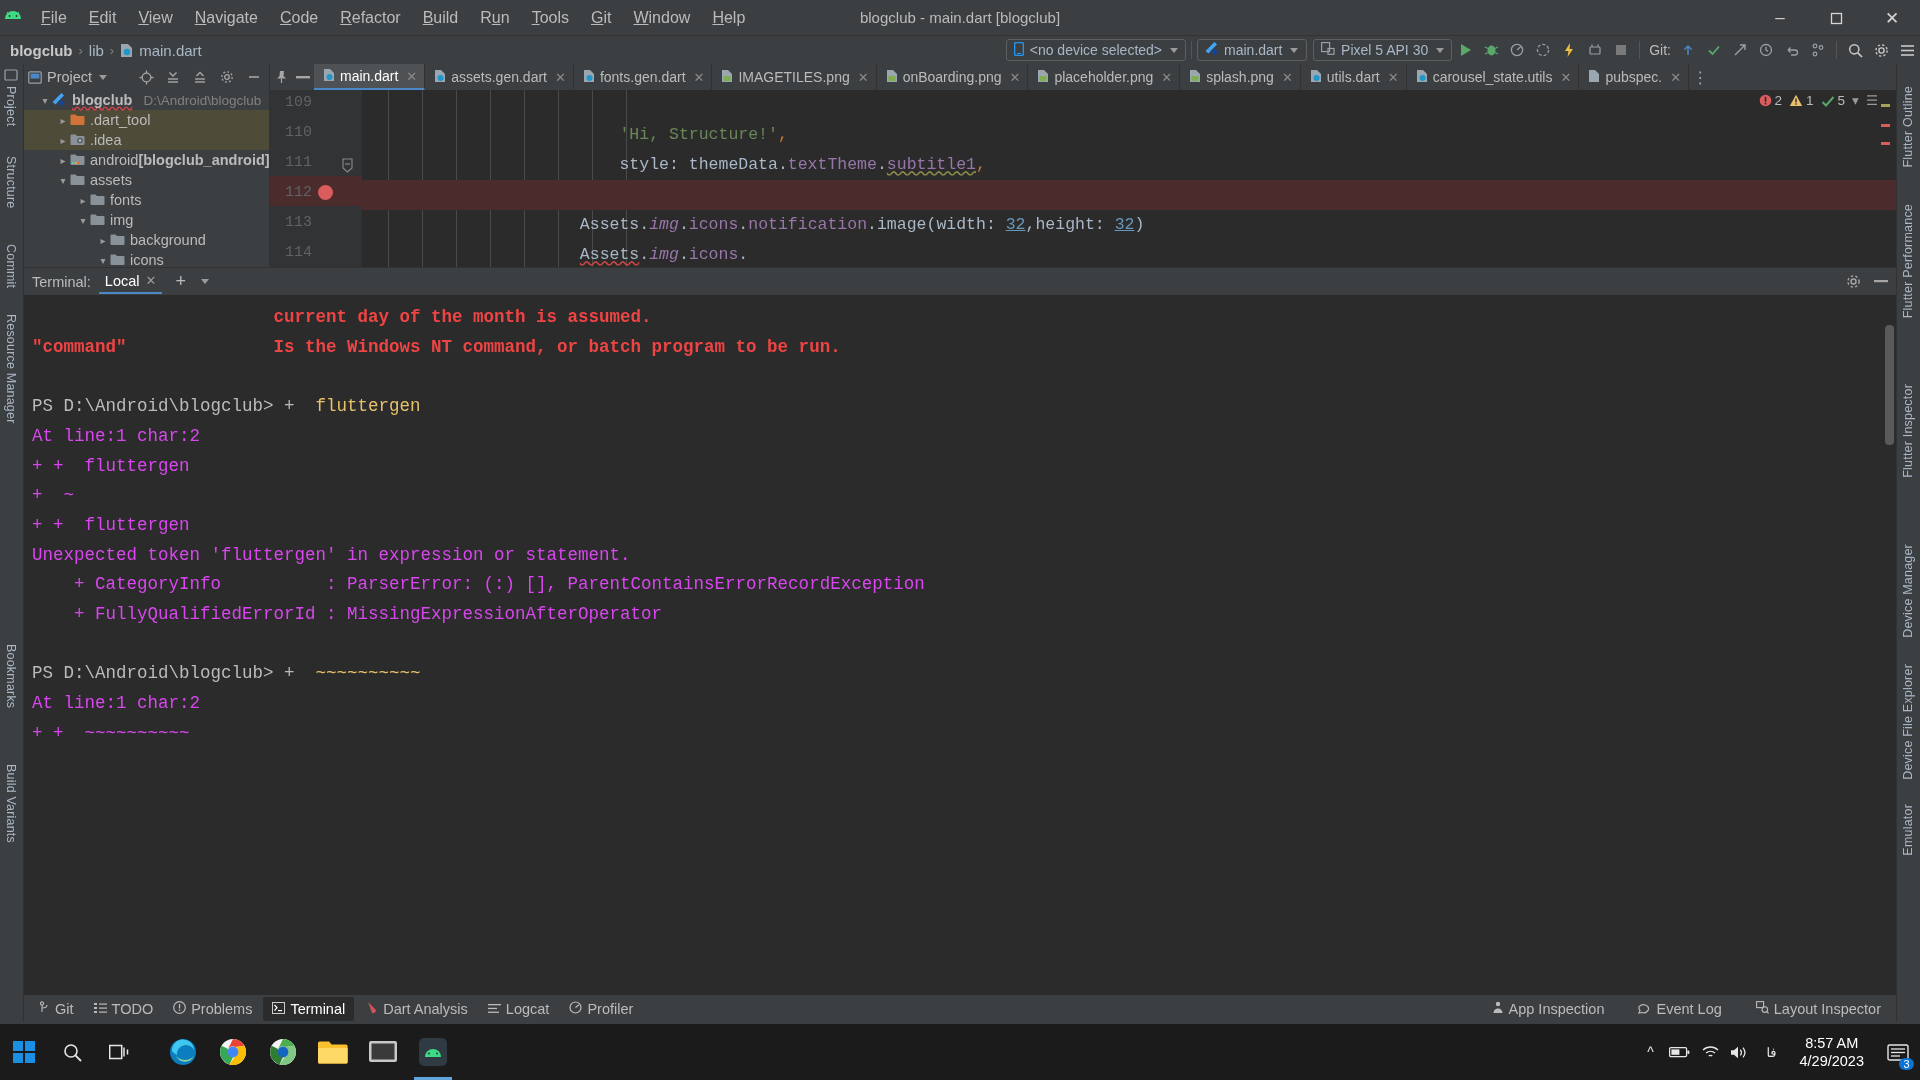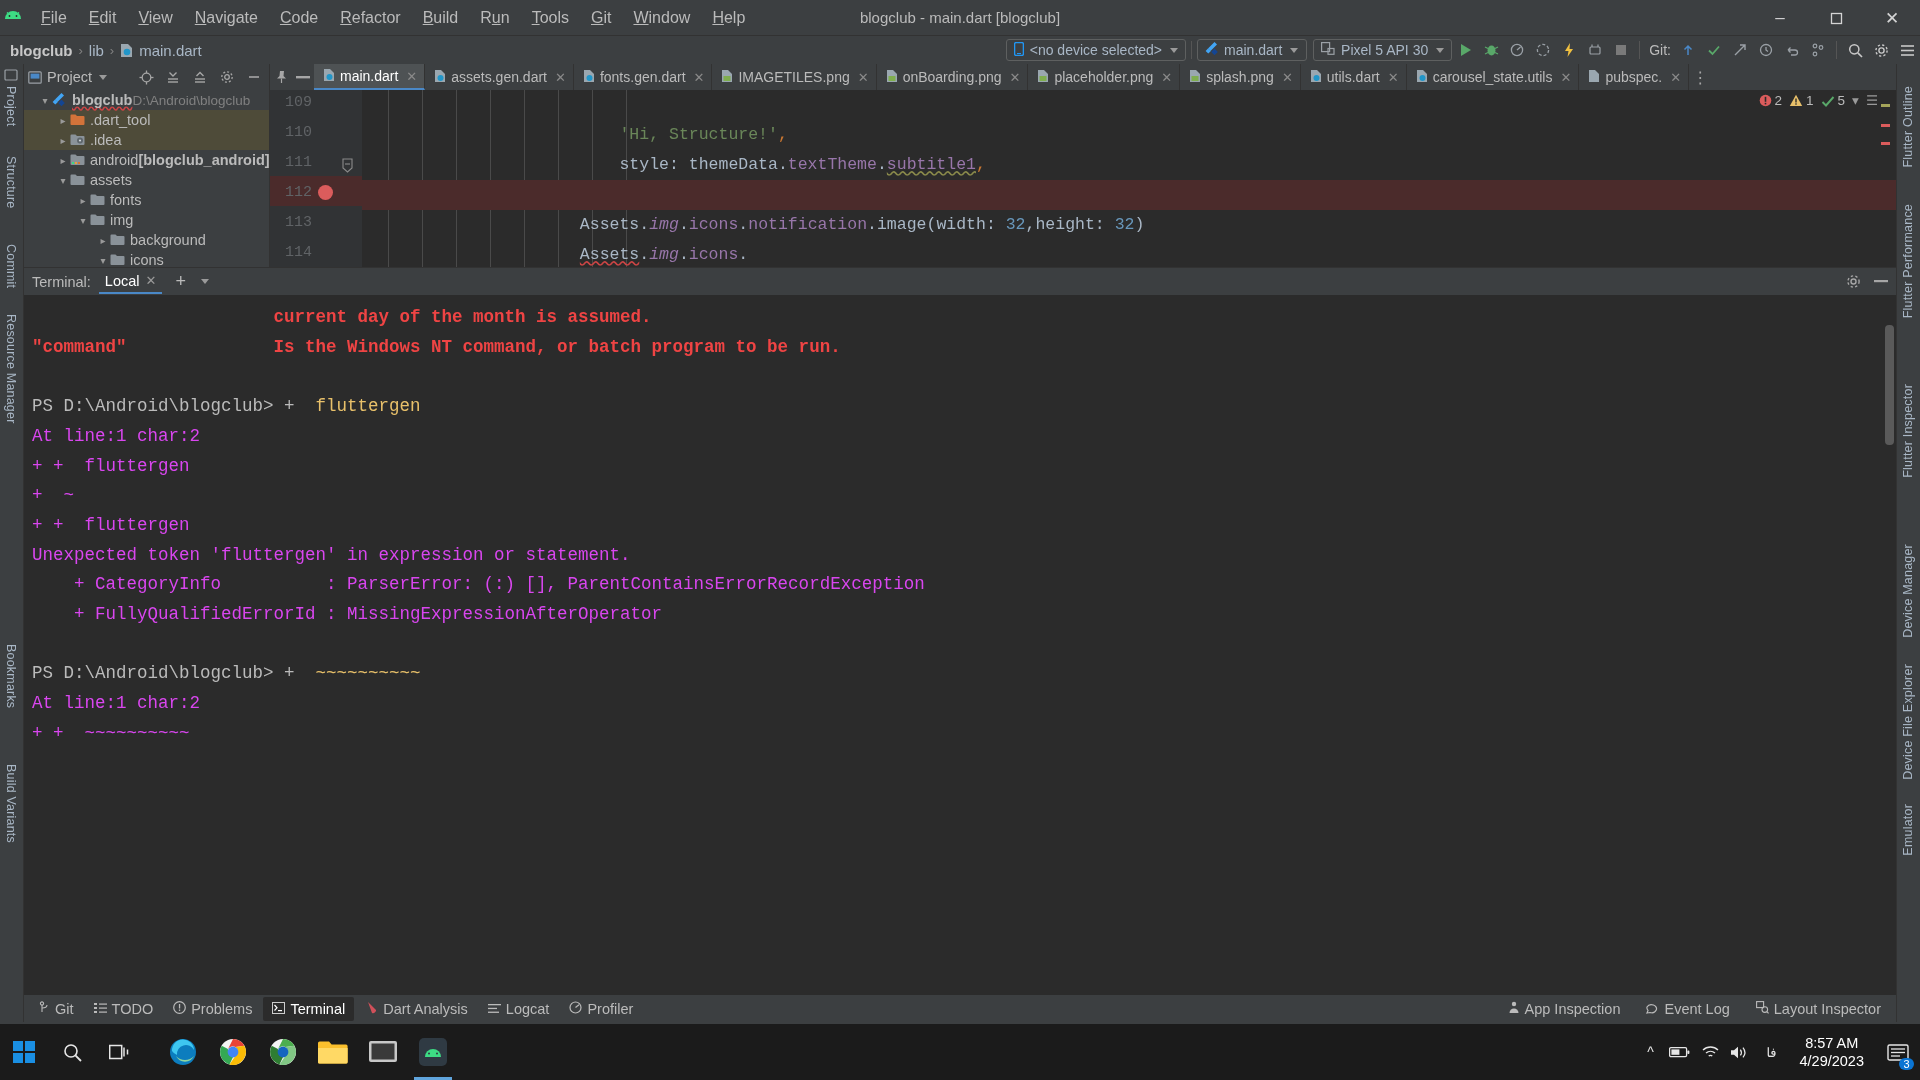--- a/index.html
+++ b/index.html
@@ -83,21 +83,21 @@
   .proj-head { height: 26px; display: flex; align-items: center; padding: 0 4px; gap: 5px; }
   .proj-title { color: #bbbbbb; font-size: 14.5px; }
   .proj-ic { width: 22px; height: 22px; display:flex; align-items:center; justify-content:center; color:#a6a6a6; }
   .tree { position: absolute; top: 26px; left: 0; right: 0; bottom: 0; background: #3c3f41; overflow: hidden; }
   .trow { height: 20px; display: flex; align-items: center; font-size: 14.5px; color: #bbbbbb; white-space: nowrap; }
   .trow.sel-a { background: #4e4b39; }
   .trow.sel-b { background: #4e4b39; }
   .tarrow { width: 14px; text-align: center; color: #9a9a9a; font-size: 10px; flex: none; }
   .tico { width: 16px; height: 14px; margin-right: 4px; flex: none; }
   .tname.bold { font-weight: bold; }
-  .tpath { color: #808080; margin-left: 0; font-size: 13.5px; }
+  .tpath { color: #808080; margin-left: 11px; font-size: 13.5px; }
   .squiggle { text-decoration: underline wavy #cc4444; text-decoration-skip-ink: none; }
 
   
   .editor-wrap {
     position: absolute; left: 270px; top: 64px; right: 24px; height: 203px;
     background: #2b2b2b;
   }
   .tabbar { height: 26px; background: #3c3f41; display: flex; align-items: stretch; overflow: hidden; }
   .etab {
     display: flex; align-items: center; gap: 5px; padding: 0 7px 0 9px;
@@ -118,21 +118,21 @@
   .cline { position: absolute; left: 0; right: 0; height: 30px; font-size: 16.5px; line-height: 30px;
            font-family: "Liberation Mono", monospace; white-space: pre; }
   .cline.hl { background: #4b2b2b; }
   .gut-hl { position: absolute; left: 0; right: 0; height: 30px; background: #4b2b2b; }
   .indent-guides { position:absolute; top:0; bottom:0; left:0; width:100%; }
   .ig { position:absolute; top:0; bottom:0; width:1px; background:#4a4a4a; }
   .str { color: #6a8759; }
   .kw  { color: #cc7832; }
   .fld { color: #9876aa; }
   .cmt { color: #808080; }
-  .num { color: #6897bb; }
+  .num { color: #6897bb; text-decoration: underline; }
   .plain { color: #a9b7c6; }
   .ital { font-style: italic; color: #9876aa; }
   .underline-err { text-decoration: underline wavy #8a8a4a; text-decoration-skip-ink: none; }
 
   .insp-bar {
     position: absolute; right: 18px; top: 2px; display: flex; align-items: center; gap: 7px;
     font-size: 13.5px; color: #bbbbbb; z-index: 5;
   }
   .insp-item { display: flex; align-items: center; gap: 3px; }
   .err-mark { position: absolute; right: 6px; width: 9px; height: 3px; }
@@ -175,21 +175,21 @@
   
   .bottombar {
     position: absolute; left: 24px; right: 24px; top: 995px; height: 27px;
     background: #3c3f41; display: flex; align-items: center; padding-left: 6px; gap: 2px;
   }
   .btab {
     display: flex; align-items: center; gap: 5px; font-size: 14.5px; color: #bbbbbb;
     padding: 4px 9px; border-radius: 2px;
   }
   .btab.active { background: #2b2b2b; color: #ffffff; }
-  .bottom-right { position: absolute; right: 6px; display: flex; align-items: center; gap: 8px; }
+  .bottom-right { position: absolute; right: 6px; display: flex; align-items: center; gap: 16px; }
 
   
   .statusbar {
     position: absolute; left: 0; right: 0; top: 1022px; height: 24px;
     background: #3c3f41; display: flex; align-items: center;
   }
   .status-right { position: absolute; right: 8px; display: flex; align-items: center; gap: 15px;
                   font-size: 14px; color: #bbbbbb; }
 
   

